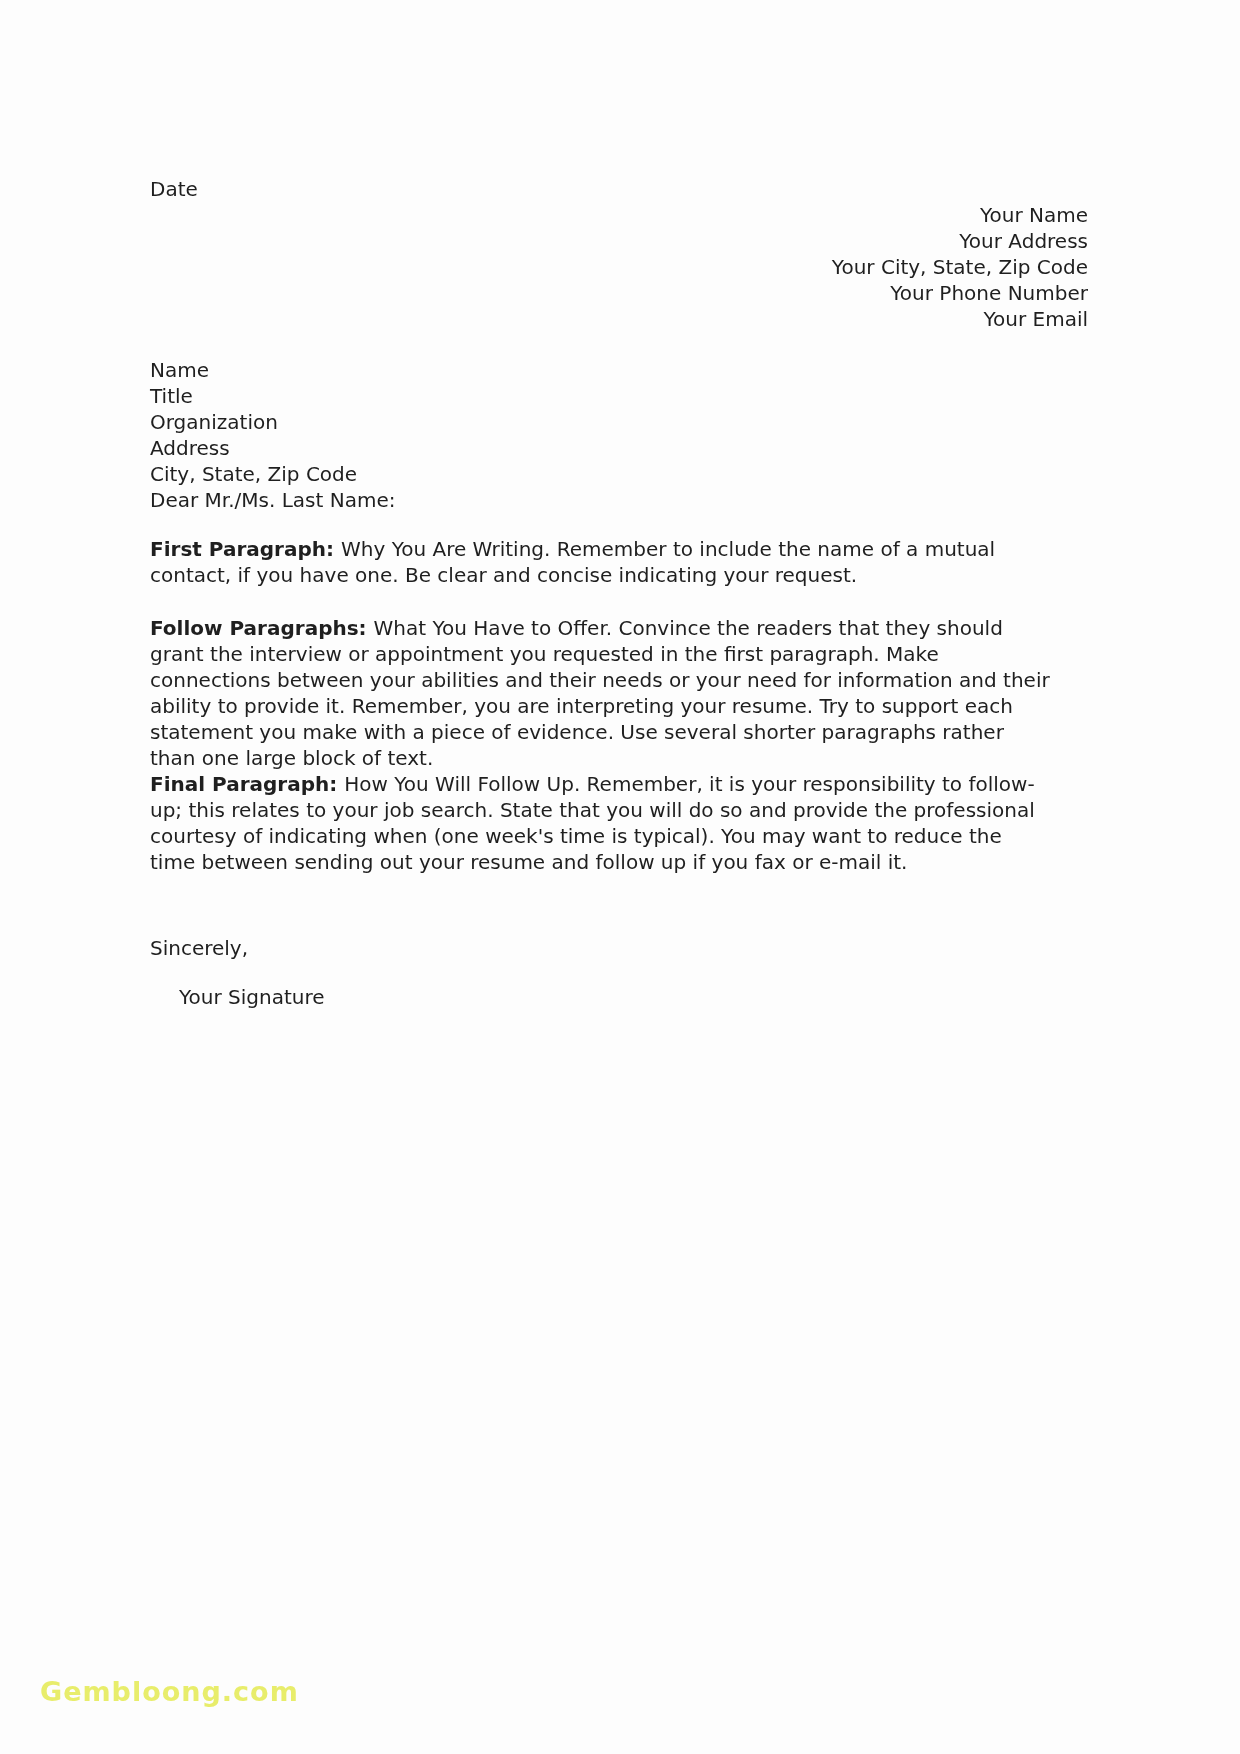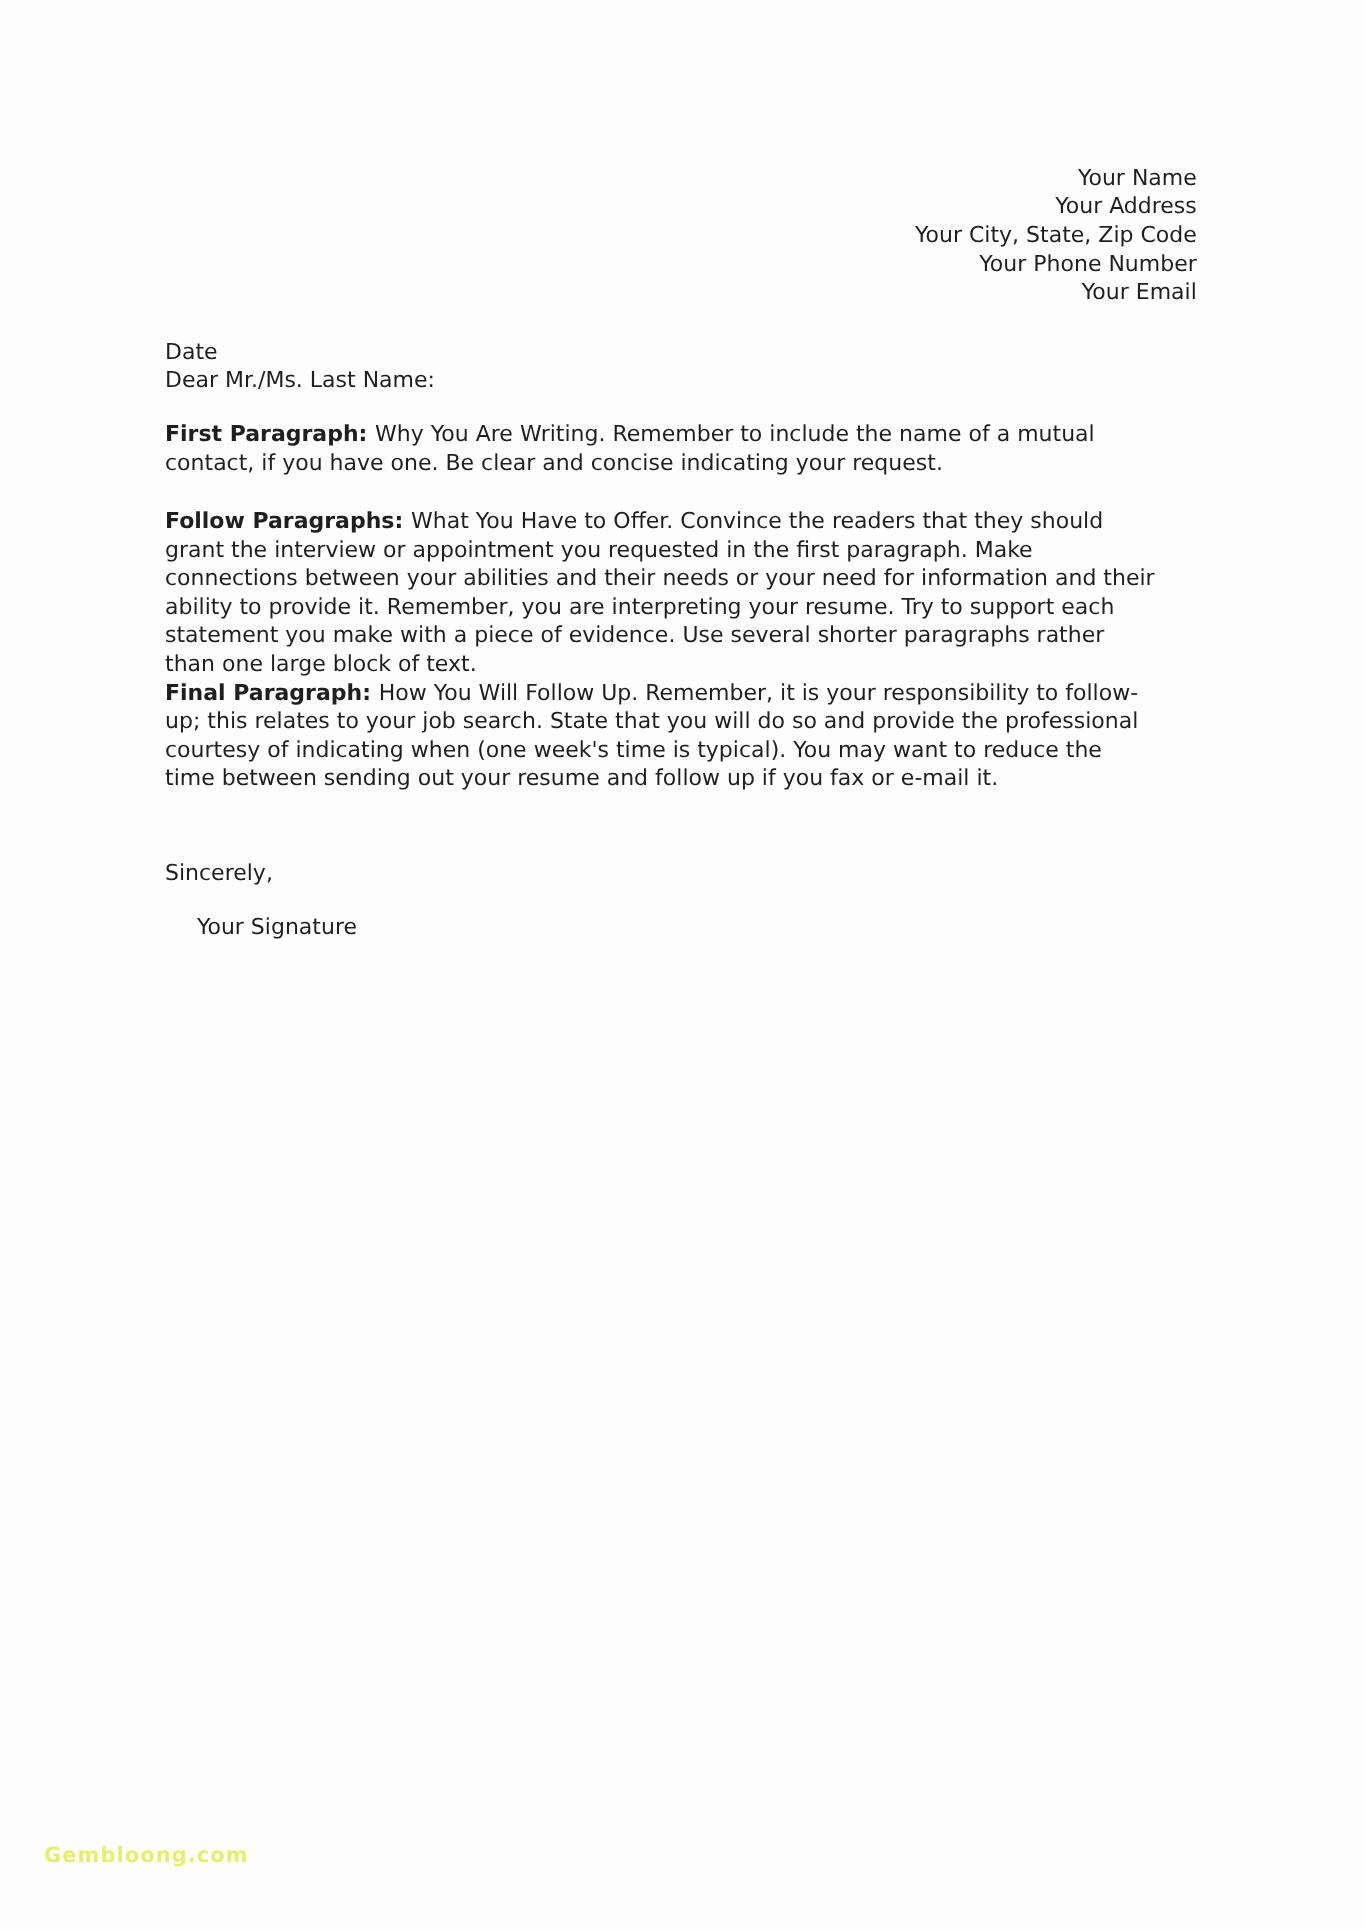--- a/index.html
+++ b/index.html
@@ -41,38 +41,43 @@
   .typed-name  { margin-top: 22px; }
   .para-label {
     font-weight: bold;
     margin-right: 7px;
     text-align: right;
   }
   .watermark {
     position: absolute;
     left: 40px;
     top: 1676px;
-    font-size: 19px;
+    font-size: 27px;
     font-weight: bold;
     letter-spacing: 1px;
   }
 </style>
 </head>
 <body style="background: rgb(253, 253, 253); color: rgb(31, 31, 31);">
 
 <div class="letter">
 
+  <p class="block date">Date</p>
+
   <p class="block sender">Your Name
 Your Address
 Your City, State, Zip Code
 Your Phone Number
 Your Email</p>
 
-  <p class="block date">Date</p>
-
+  <p class="block recipient">Name
+Title
+Organization
+Address
+City, State, Zip Code</p>
 
   <p class="block salutation">Dear Mr./Ms. Last Name:</p>
 
   <p class="block para-first"><span class="para-label">First Paragraph:</span><span>Why You Are Writing. Remember to include the name of a mutual
 contact, if you have one. Be clear and concise indicating your request.</span></p>
 
   <p class="block para-middle"><span class="para-label">Follow Paragraphs:</span><span>What You Have to Offer. Convince the readers that they should
 grant the interview or appointment you requested in the first paragraph. Make
 connections between your abilities and their needs or your need for information and their
 ability to provide it. Remember, you are interpreting your resume. Try to support each

